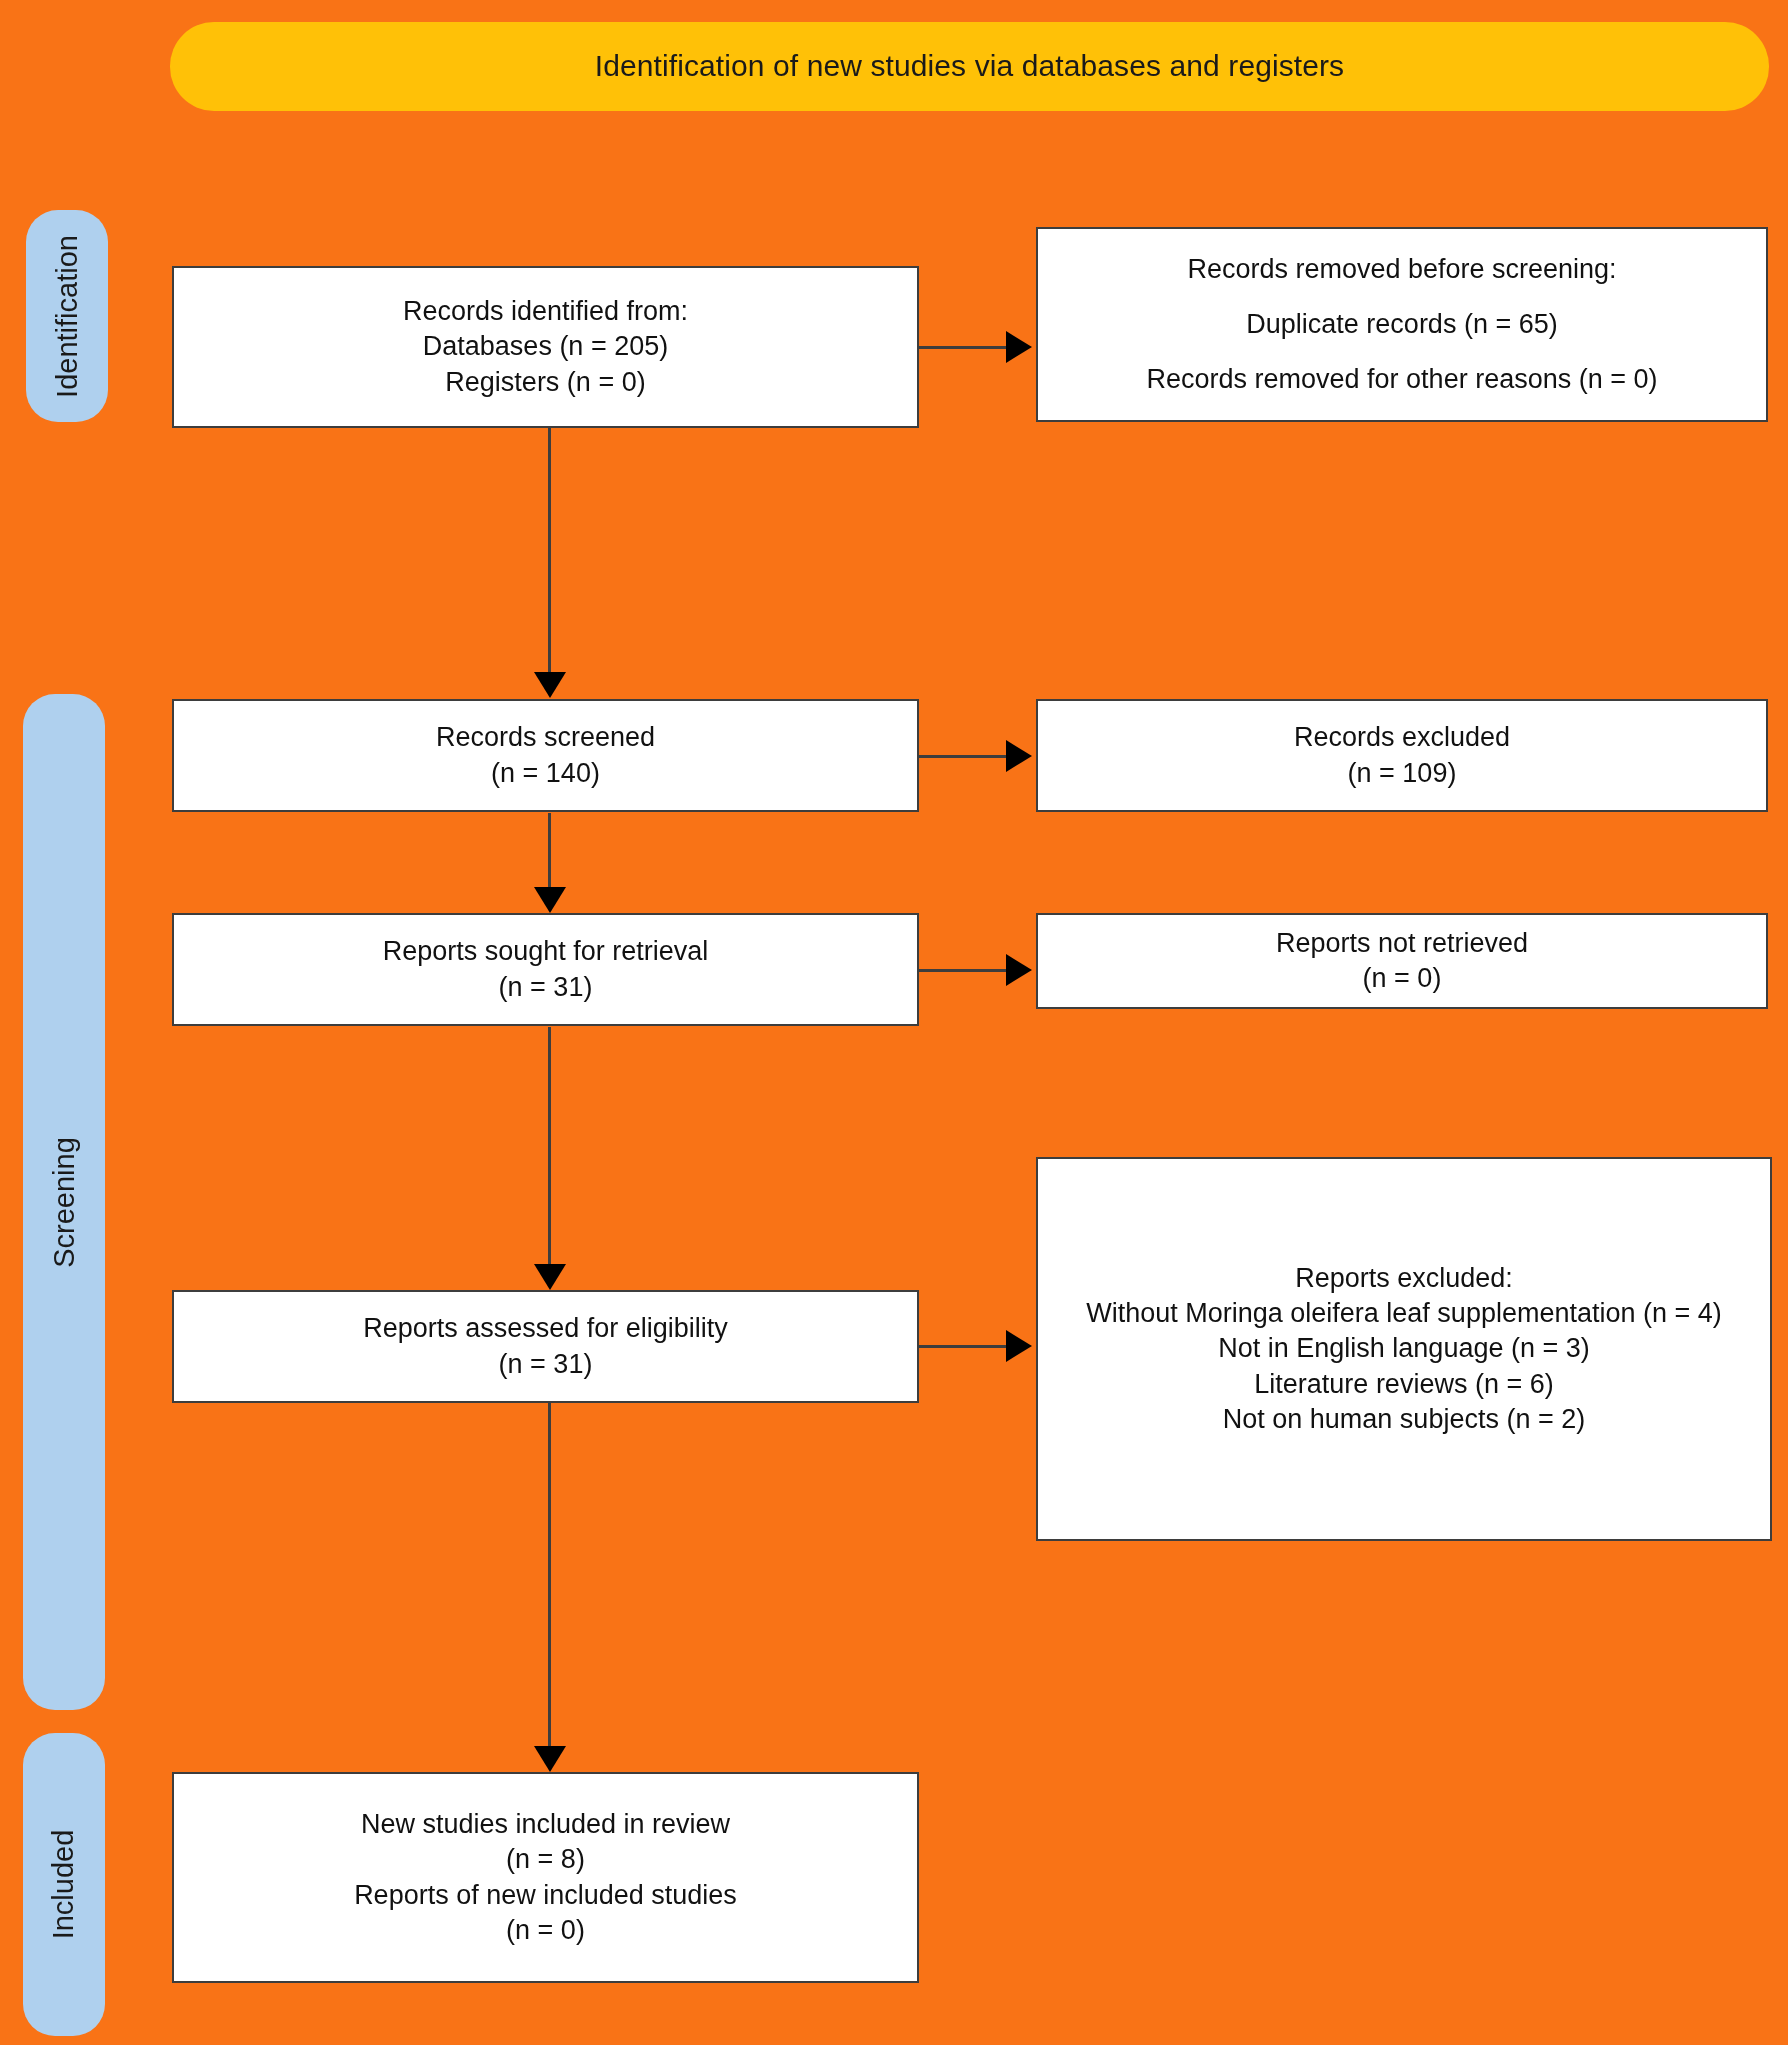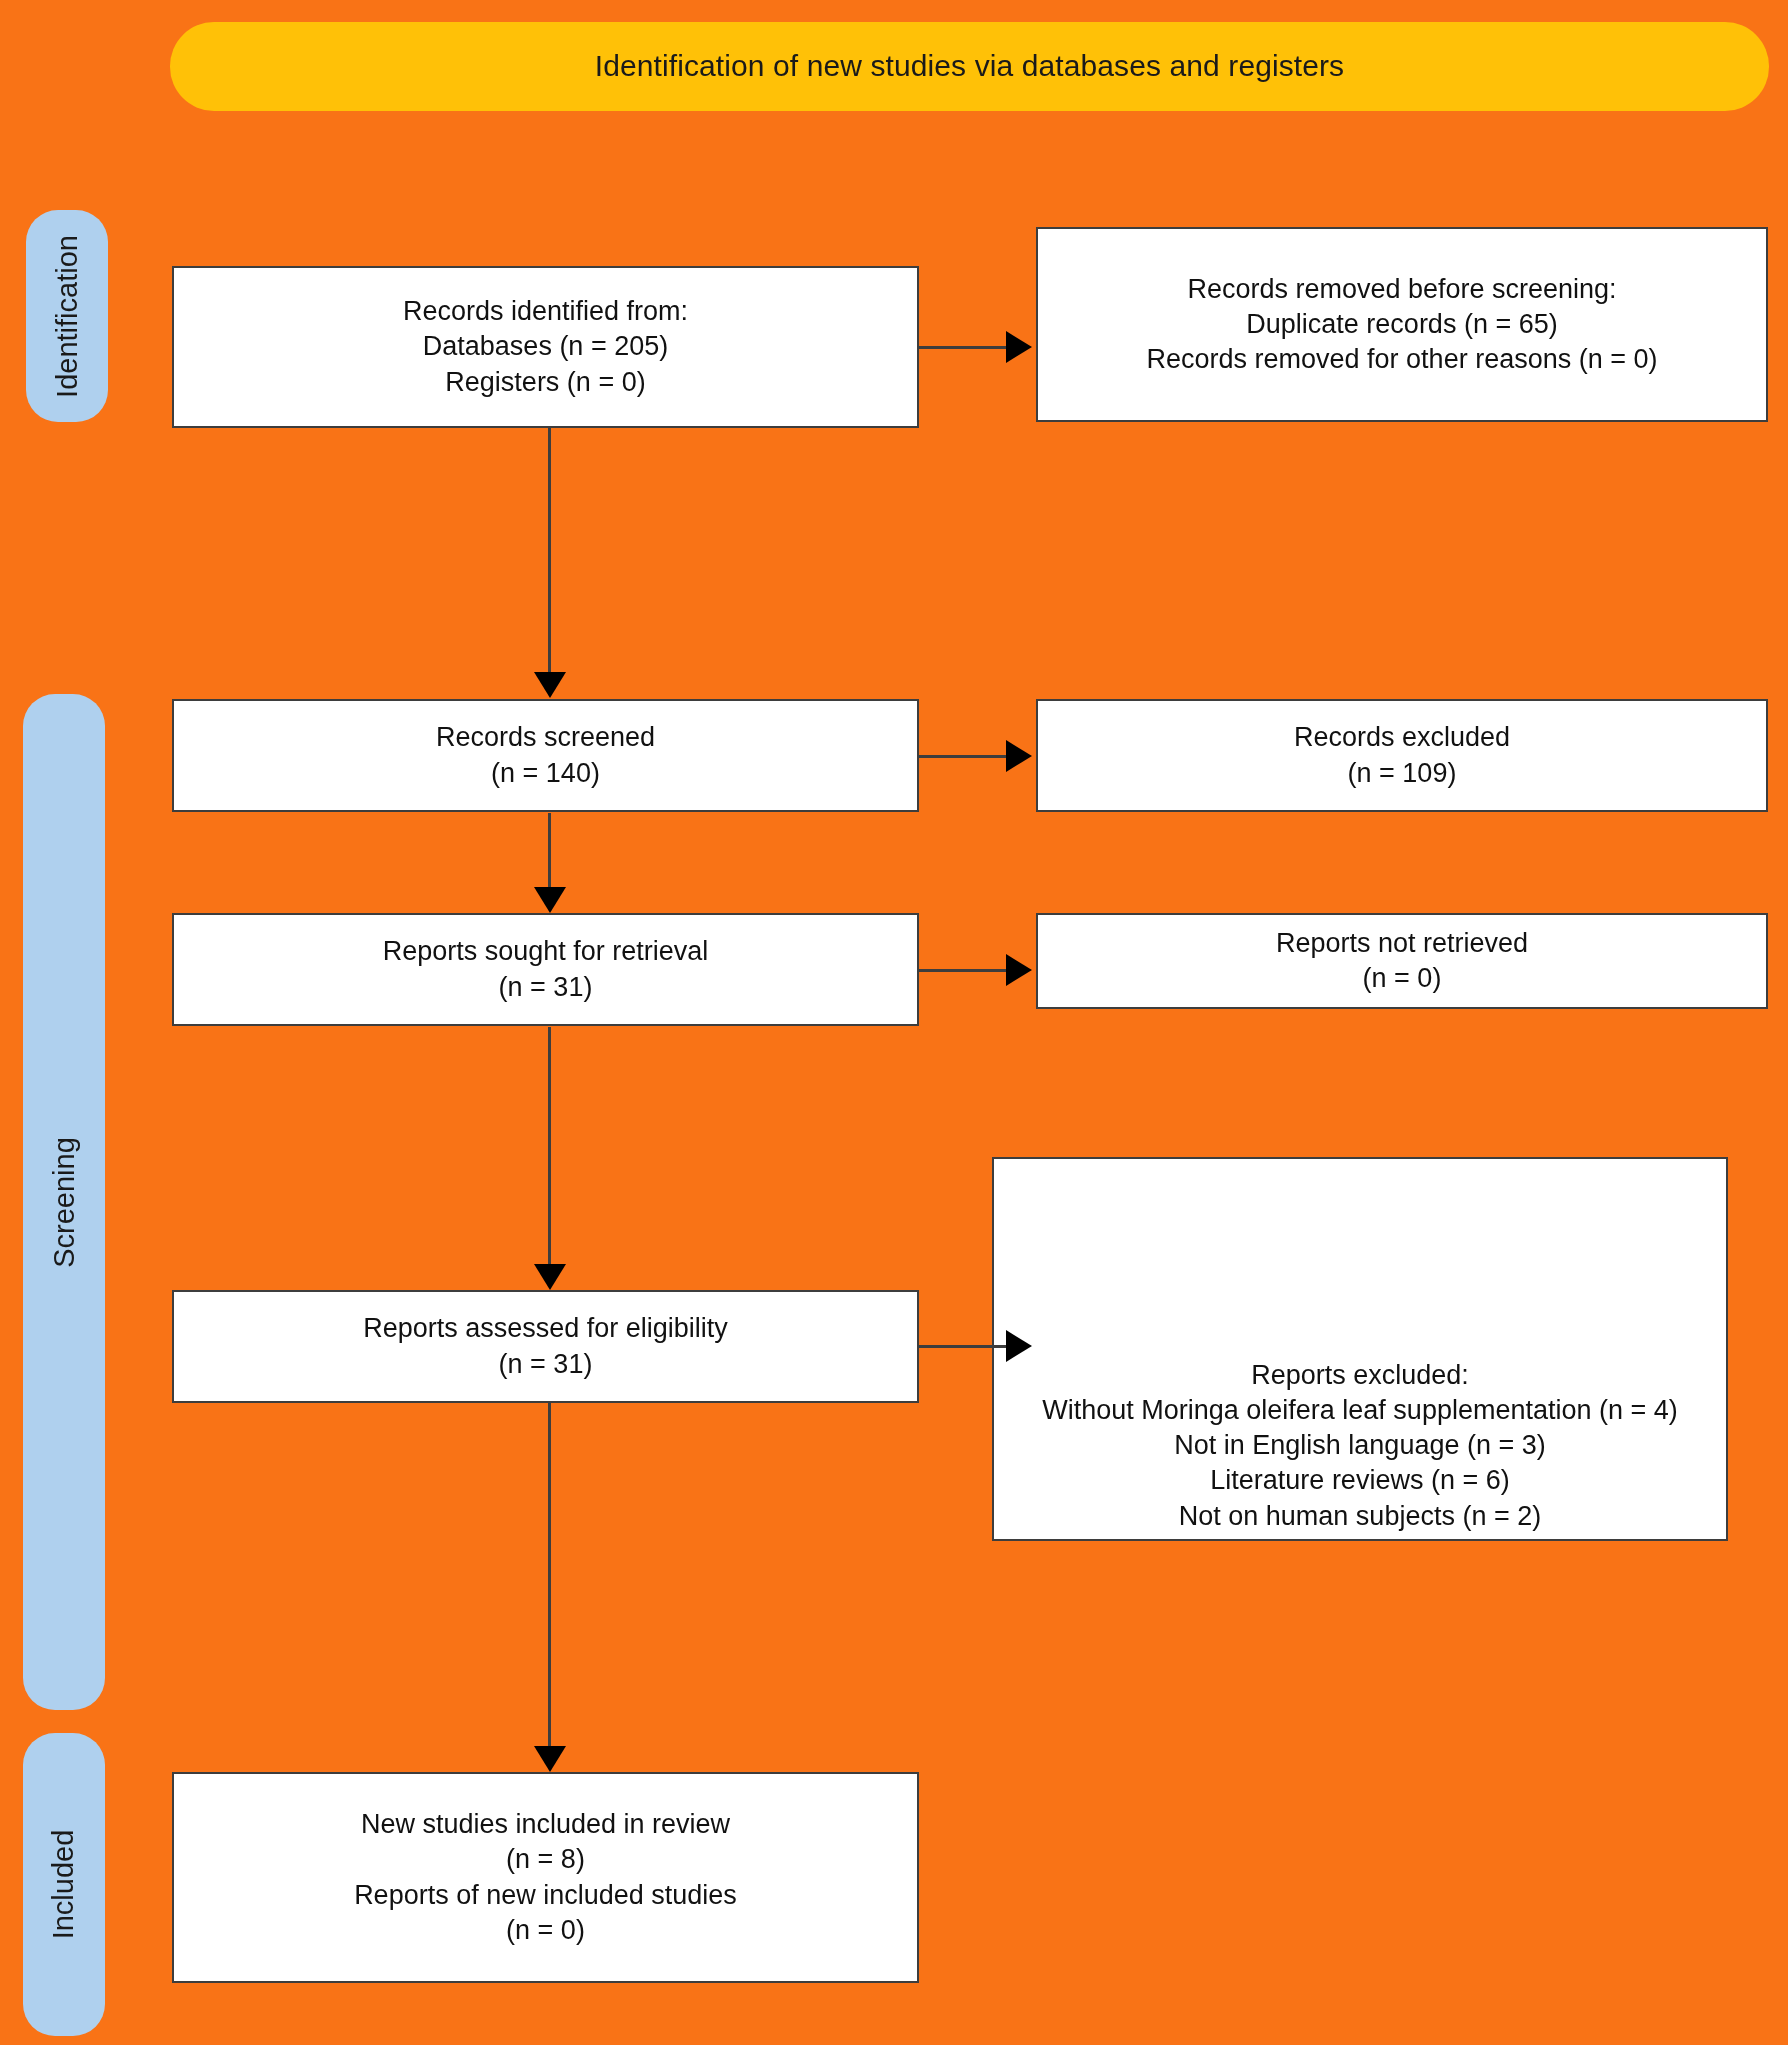--- a/index.html
+++ b/index.html
@@ -80,24 +80,24 @@
   .flow-box.wrap .line { white-space: normal; }
 
   
   #box-identified   { left: 172px;  top: 266px;  width: 747px; height: 162px; }
   #box-screened     { left: 172px;  top: 699px; width: 747px; height: 113px; }
   #box-sought       { left: 172px;  top: 913px; width: 747px; height: 113px; }
   #box-assessed     { left: 172px;  top: 1290px; width: 747px; height: 113px; }
   #box-included     { left: 172px;  top: 1772px; width: 747px; height: 211px; }
 
   
-  #box-removed      { left: 1036px; top: 227px;  width: 732px; height: 195px; }
+  #box-removed      { left: 1036px; top: 227px;  width: 732px; height: 195px; gap: 20px; }
   #box-excluded-rec { left: 1036px; top: 699px; width: 732px; height: 113px; }
   #box-not-retr     { left: 1036px; top: 913px; width: 732px; height: 96px; }
-  #box-excluded-rep { left: 992px; top: 1157px; width: 736px; height: 384px; justify-content: flex-end; }
+  #box-excluded-rep { left: 1036px; top: 1157px; width: 736px; height: 384px; }
 
   
   .v-line {
     position: absolute;
     width: 2.7px;
     background: #3d3d3d;
   }
   .h-line {
     position: absolute;
     height: 2.7px;

